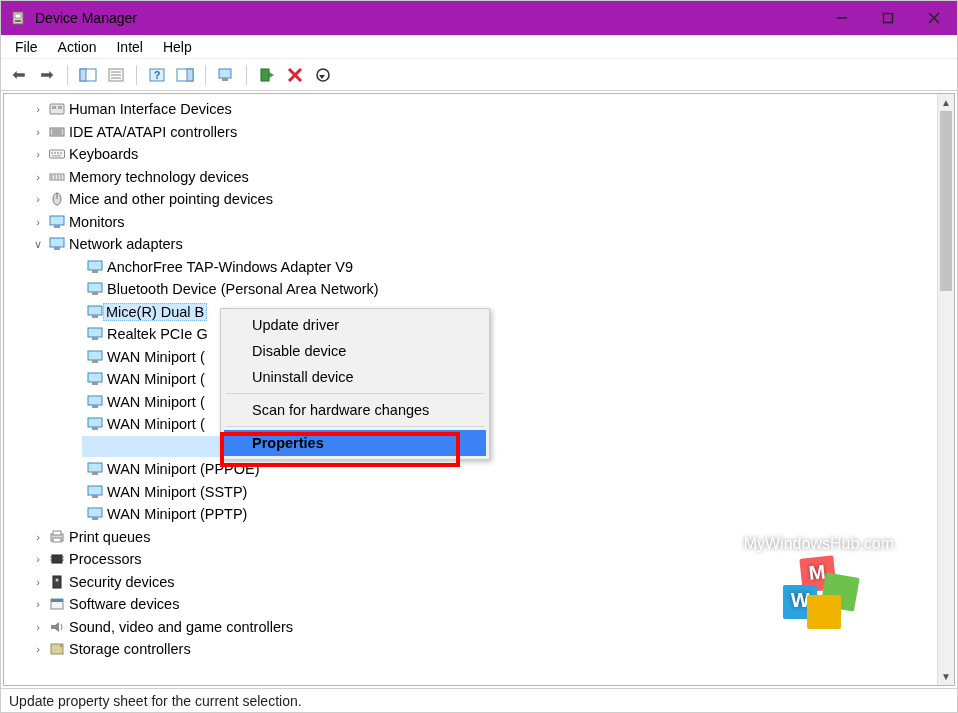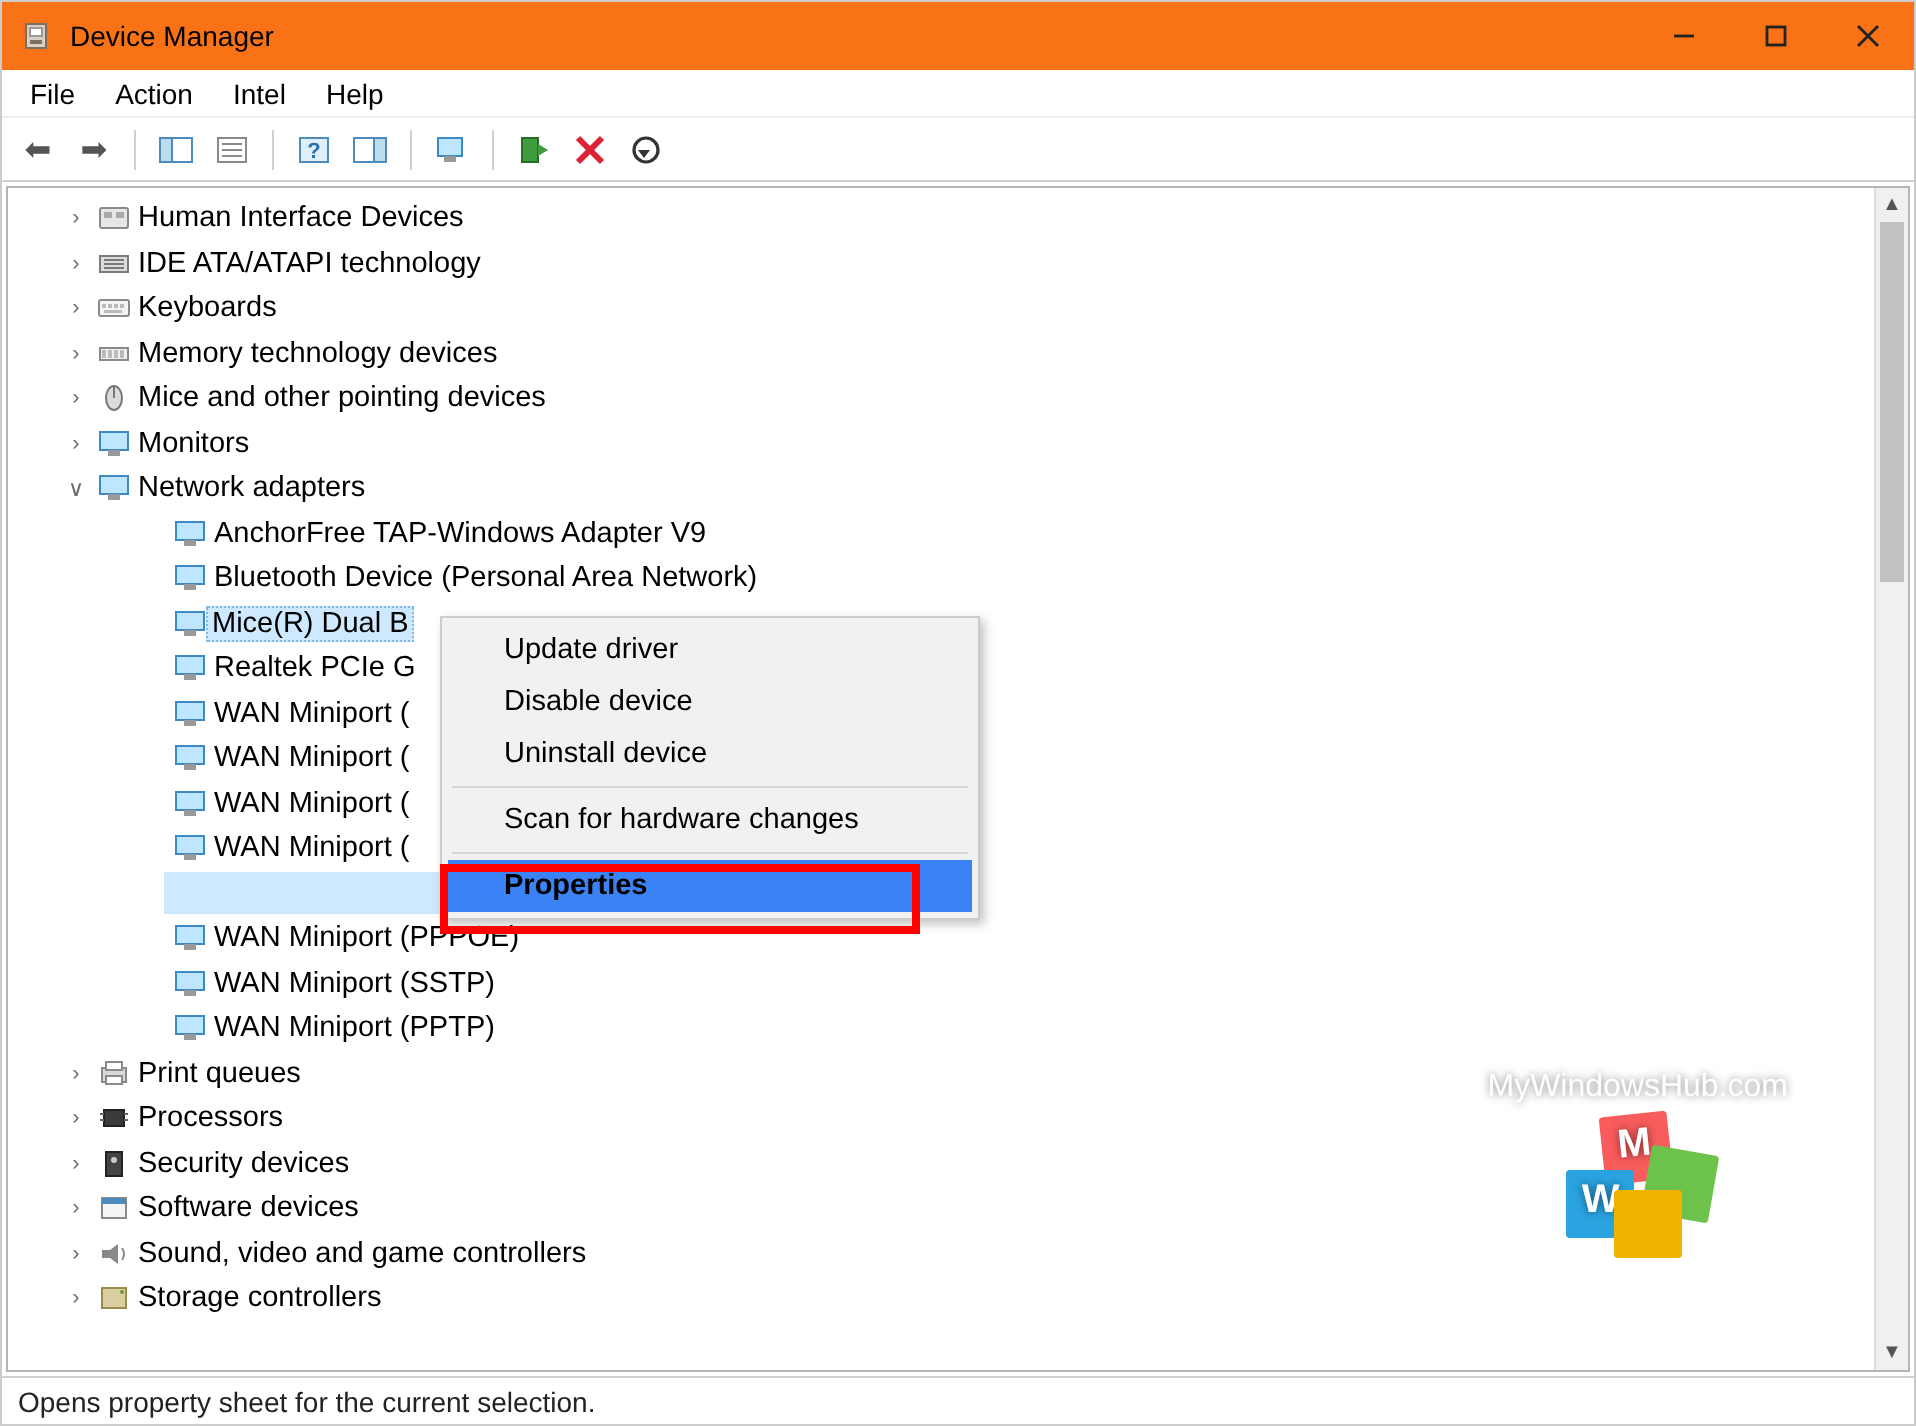--- a/index.html
+++ b/index.html
@@ -1,20 +1,20 @@
 <!DOCTYPE html>
 <html><head>
 <meta charset="utf-8">
 <style>
   * { box-sizing: border-box; }
   html, body { margin:0; padding:0; width:958px; height:713px; font-family: "Segoe UI", Tahoma, sans-serif; font-size:14px; background:#fff; color:#000; overflow:hidden; }
   .window { width:958px; height:713px; border:1px solid #ccc; display:flex; flex-direction:column; position:relative; }
 
   
-  .titlebar { height:34px; display:flex; align-items:center; padding-left:8px; background:#f97316;text-align:center; }
+  .titlebar { height:34px; display:flex; align-items:center; padding-left:8px; background:#a21caf;text-align:center; }
   .titlebar .app-icon { width:18px; height:18px; margin-right:8px; display:flex; align-items:center; justify-content:center; }
   .titlebar .title { font-size:14px; }
   .titlebar .spacer { flex:1; }
   .titlebar .winbtn { width:46px; height:30px; display:flex; align-items:center; justify-content:center; font-size:12px; }
 
   
   .menubar { height:24px; display:flex; align-items:stretch; padding-left:4px; border-bottom:1px solid #eee; }
   .menubar .menuitem { padding:2px 10px; font-size:14px; display:flex; align-items:center; }
 
   
@@ -179,21 +179,21 @@
         <div class="row indent1">
           <span class="expander">›</span>
           <span class="dev-icon">
             <svg width="18" height="16">
               <rect x="2" y="4" width="14" height="8" fill="#dcdcdc" stroke="#7a7a7a"></rect>
               <line x1="4" y1="6" x2="14" y2="6" stroke="#7a7a7a"></line>
               <line x1="4" y1="8" x2="14" y2="8" stroke="#7a7a7a"></line>
               <line x1="4" y1="10" x2="14" y2="10" stroke="#7a7a7a"></line>
             </svg>
           </span>
-          <span class="label"><span class="label-span">IDE ATA/ATAPI technology</span></span>
+          <span class="label"><span class="label-span">IDE ATA/ATAPI controllers</span></span>
         </div>
         <div class="row indent1">
           <span class="expander">›</span>
           <span class="dev-icon">
             <svg width="18" height="16">
               <rect x="1.5" y="4" width="15" height="8" rx="1" fill="#f4f4f4" stroke="#8a8a8a"></rect>
               <rect x="3" y="6" width="2" height="2" fill="#bbb"></rect>
               <rect x="6" y="6" width="2" height="2" fill="#bbb"></rect>
               <rect x="9" y="6" width="2" height="2" fill="#bbb"></rect>
               <rect x="12" y="6" width="2" height="2" fill="#bbb"></rect>
@@ -461,15 +461,15 @@
         <div class="q q2"></div>
         <div class="q q3">
             <span class="letter">W</span>
           </div>
         <div class="q q4"></div>
       </div>
     </div>
   </div>
 
   <div class="statusbar">
-    <span>Opens property sheet for the current selection.</span>
+    <span>Update property sheet for the current selection.</span>
   </div>
 </div>
 
 </body></html>

